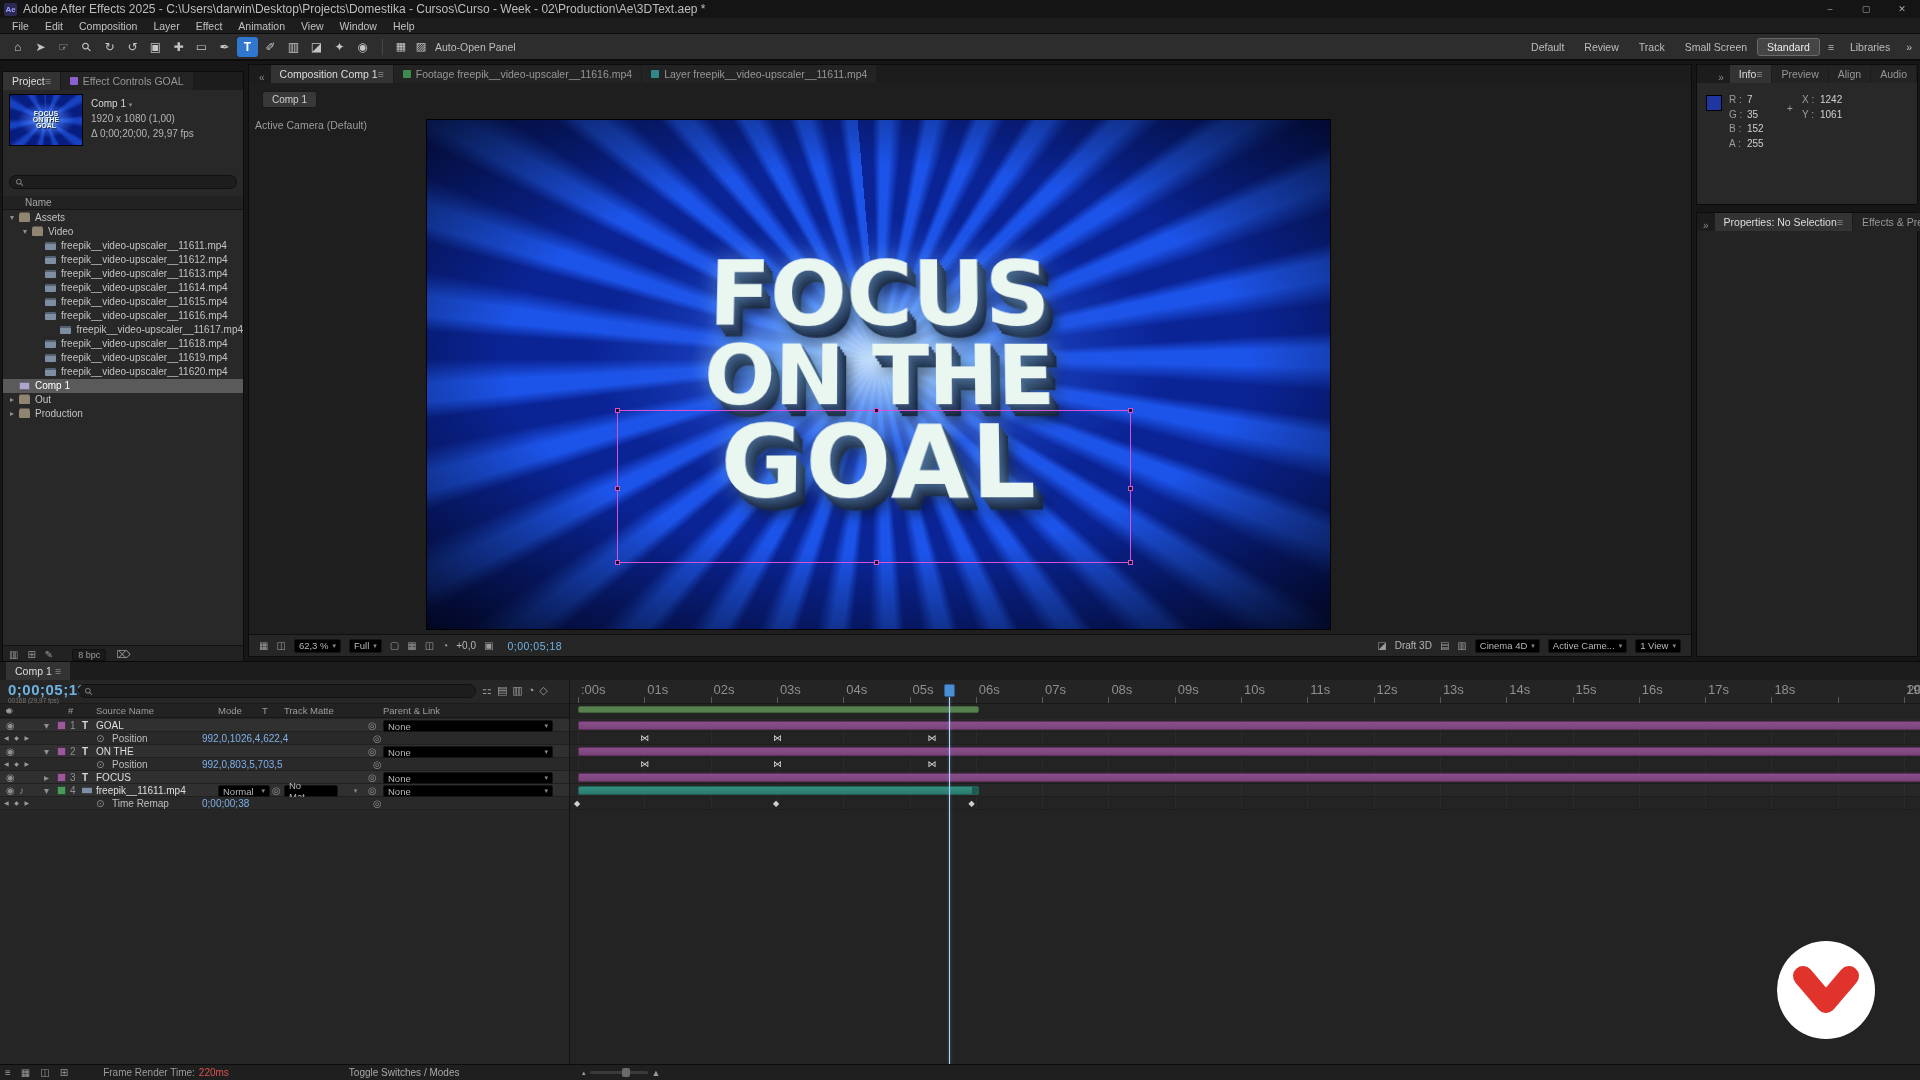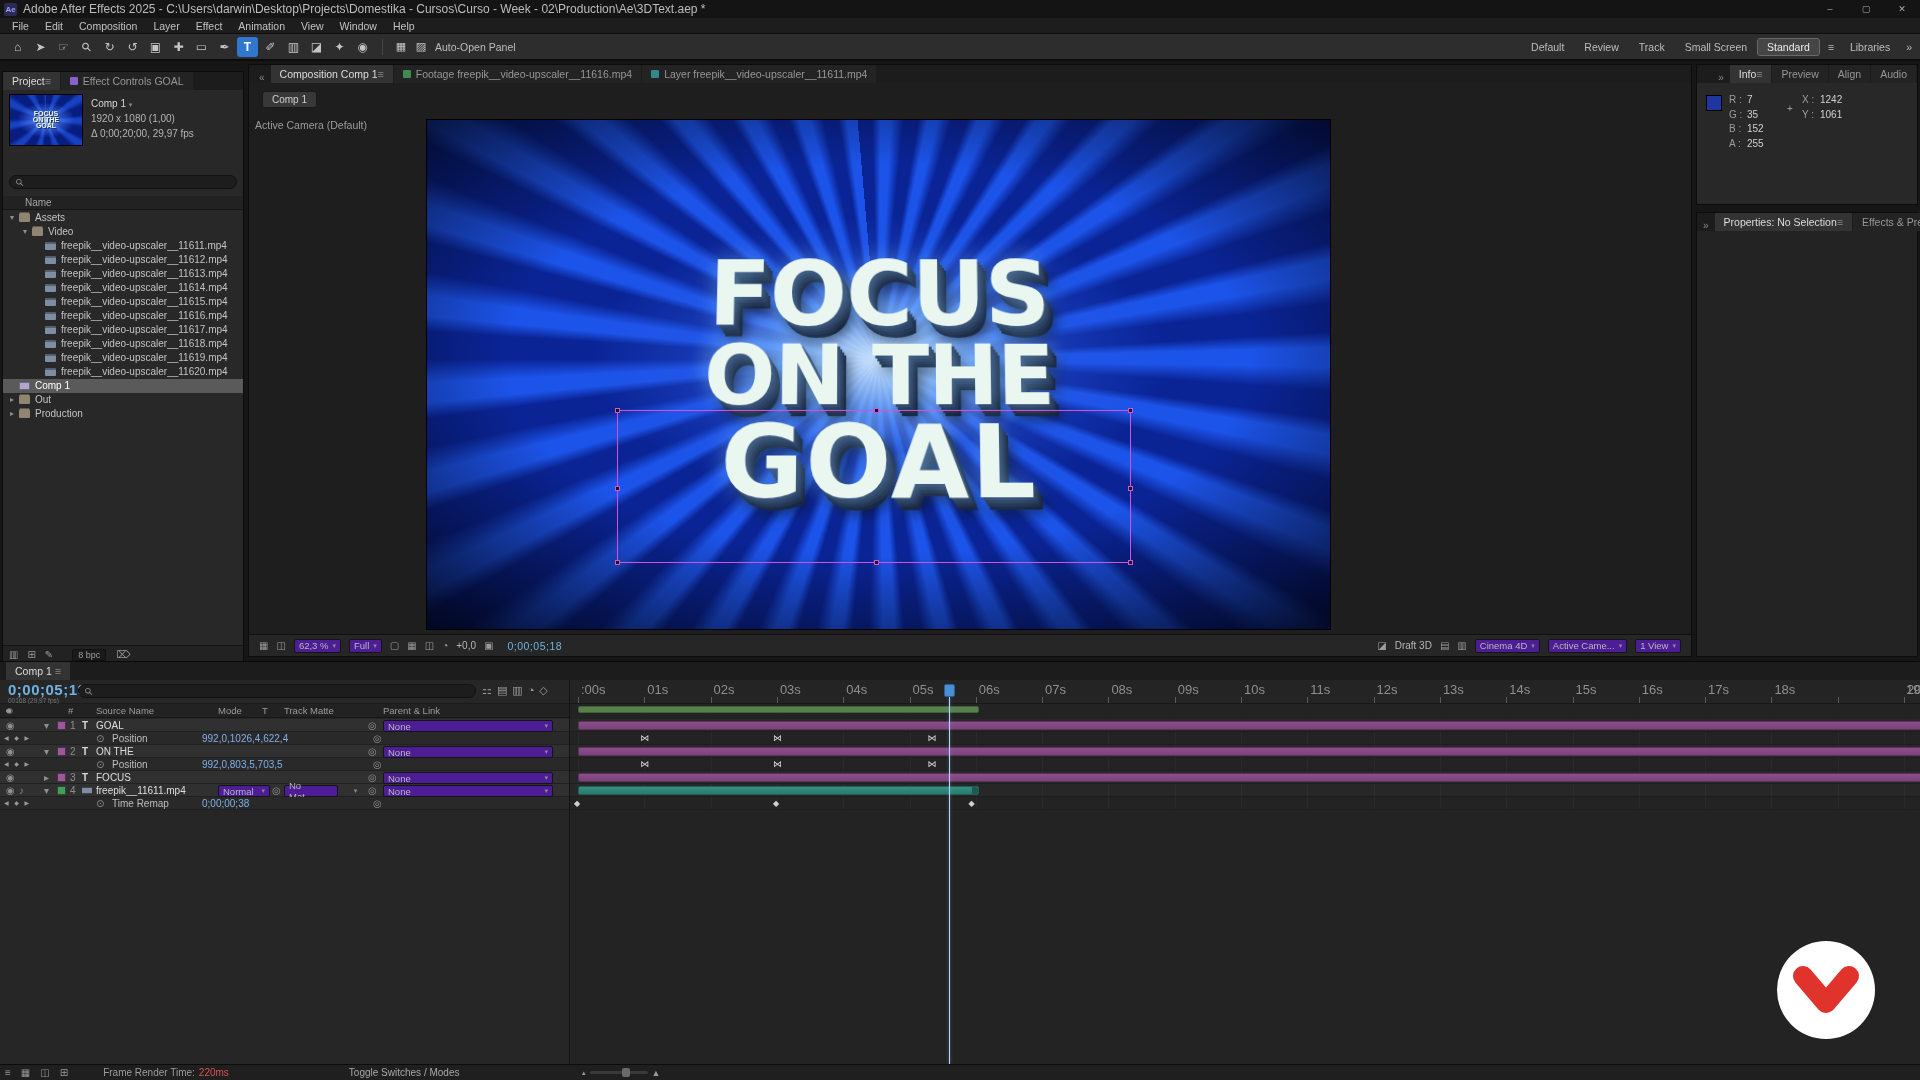--- a/index.html
+++ b/index.html
@@ -31,21 +31,21 @@
   .wsp-active{background:#454545;color:#eee;outline:1px solid #6a6a6a}
   .ws-extra{padding:0 8px;font-size:10.5px;color:#bdbdbd}
 
   
   .panel{position:absolute;background:#282828;border:1px solid #0c0c0c}
   .tabstrip{position:absolute;left:0;right:0;top:0;height:18px;background:#1c1c1c;display:flex;align-items:flex-end}
   .ptab{height:18px;display:flex;align-items:center;padding:0 9px;font-size:10.5px;color:#969696;background:#232323;margin-right:1px;white-space:nowrap}
   .ptab-active{background:#333;color:#ddd}
   .swatch{width:8px;height:8px;border-radius:1px;margin-right:5px;display:inline-block}
   .strip-extra{margin-left:auto;color:#8a8a8a;font-size:10px;padding:0 6px}
-  .dd{position:absolute;height:12px;top:1px;background:#4c1d95;border:1px solid #141414;border-radius:2px;display:flex;align-items:center;justify-content:space-between;padding:0 4px;color:#b8b8b8;font-size:9.5px}
+  .dd{position:absolute;height:12px;top:1px;background:#000000;border:1px solid #141414;border-radius:2px;display:flex;align-items:center;justify-content:space-between;padding:0 4px;color:#b8b8b8;font-size:9.5px}
   .dd-a{font-size:7px;color:#8a8a8a;margin-left:4px}
 
   
   #project-panel{left:2px;top:71px;width:242px;height:593px}
   #proj-preview{position:absolute;top:22px;left:6px;right:4px;height:62px;display:flex}
   #proj-thumb{width:74px;height:52px;border:1px solid #000;background:
       radial-gradient(ellipse 40% 35% at 50% 50%, rgba(200,230,255,.9), rgba(70,120,240,.6) 50%, rgba(0,0,40,.2) 100%),
       repeating-conic-gradient(from 0deg at 50% 50%, #0a2496 0deg 14deg, #1c53e8 20deg 26deg, #0a2496 34deg);
       display:flex;flex-direction:column;align-items:center;justify-content:center;line-height:.9}
   .thumb-line{font-size:7px;font-weight:bold;color:#eaf6f0;text-shadow:1px 1px 0 #203050}
@@ -284,21 +284,21 @@
         <div class="tree-row" data-name="tree-item-freepik-video-upscaler-11615-mp4" style="padding-left: 30px;">
           <span class="tw" data-name="tree-spacer"></span>
           <span class="ticon video" data-name="video-icon"></span>
           <span class="tlabel" data-name="tree-item-label">freepik__video-upscaler__11615.mp4</span>
         </div>
         <div class="tree-row" data-name="tree-item-freepik-video-upscaler-11616-mp4" style="padding-left: 30px;">
           <span class="tw" data-name="tree-spacer"></span>
           <span class="ticon video" data-name="video-icon"></span>
           <span class="tlabel" data-name="tree-item-label">freepik__video-upscaler__11616.mp4</span>
         </div>
-        <div class="tree-row" data-name="tree-item-freepik-video-upscaler-11617-mp4" style="padding-left: 30px;">
+        <div class="tree-row" data-name="tree-item-freepik-video-upscaler-11617-mp4" style="padding-left: 30px; justify-content: flex-end;">
           <span class="tw" data-name="tree-spacer"></span>
           <span class="ticon video" data-name="video-icon"></span>
           <span class="tlabel" data-name="tree-item-label">freepik__video-upscaler__11617.mp4</span>
         </div>
         <div class="tree-row" data-name="tree-item-freepik-video-upscaler-11618-mp4" style="padding-left: 30px;">
           <span class="tw" data-name="tree-spacer"></span>
           <span class="ticon video" data-name="video-icon"></span>
           <span class="tlabel" data-name="tree-item-label">freepik__video-upscaler__11618.mp4</span>
         </div>
         <div class="tree-row" data-name="tree-item-freepik-video-upscaler-11619-mp4" style="padding-left: 30px;">

